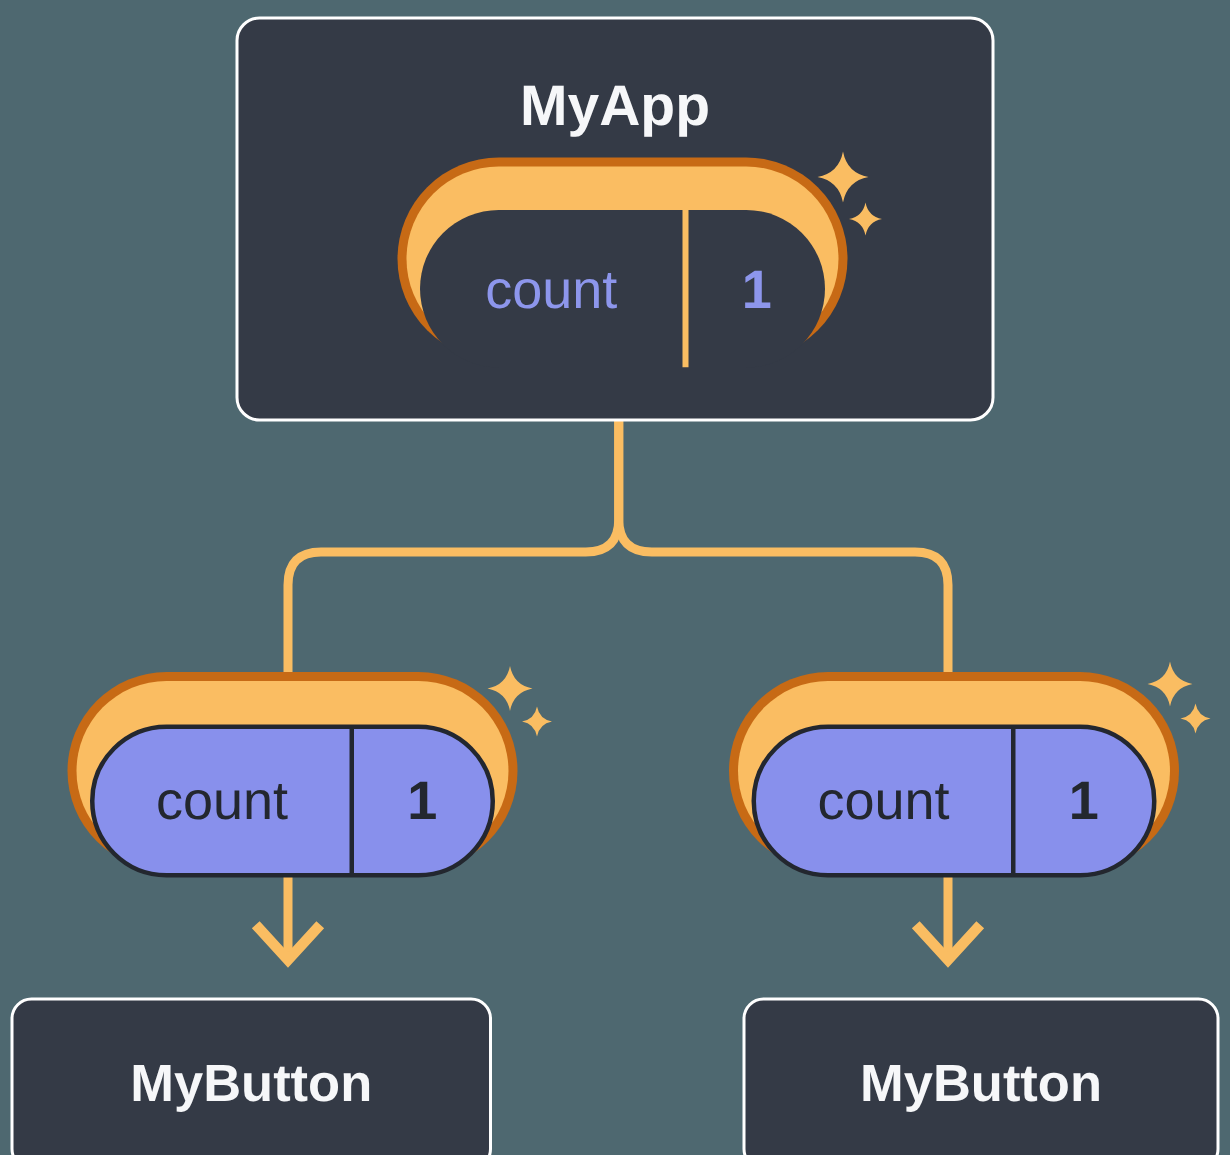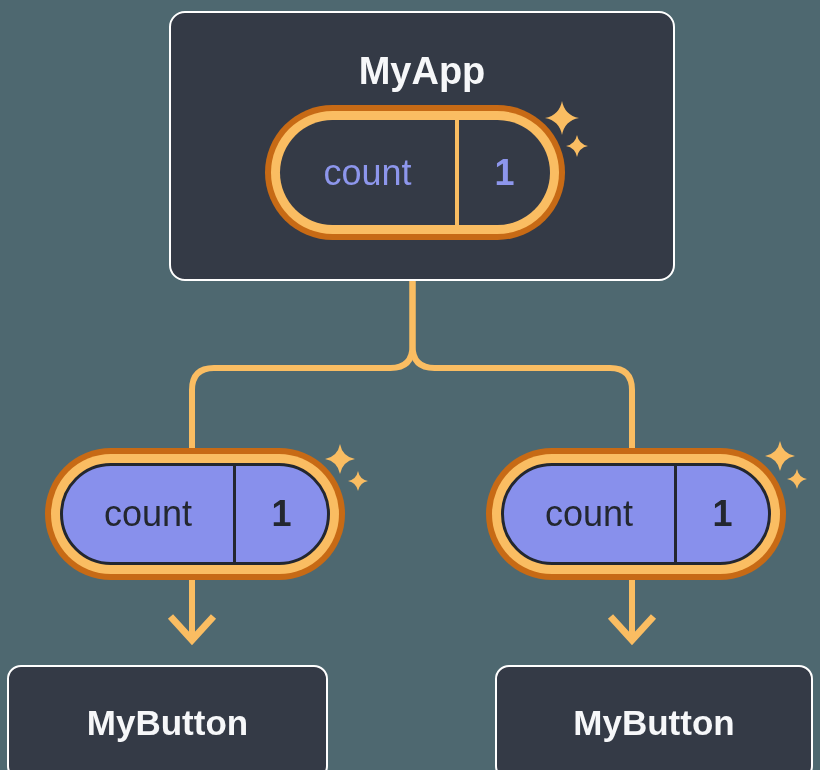--- a/index.html
+++ b/index.html
@@ -12,21 +12,21 @@
   }
   .connectors { position:absolute; inset:0; z-index:0; }
 
   .card {
     position:absolute;
     background:#343a46;
     border:2px solid #ffffff;
     box-sizing:border-box;
     z-index:1;
   }
-  .card.myapp { left:157px; top:11px; width:506px; height:270px; border-radius:16px;margin-left:12px; }
+  .card.myapp { left:157px; top:11px; width:506px; height:270px; border-radius:16px; }
   .card.btn { top:648px; height:115px; border-radius:14px; display:flex; align-items:center; justify-content:center;margin-top:17px; }
   .card.btn-left  { left:7px;   width:321px; }
   .card.btn-right { left:495px; width:318px; }
 
   .card-title {
     position:absolute; left:0; right:0; top:37px;
     text-align:center;
     font-size:38px; font-weight:600; color:#f6f7f9;
   }
   .btn-label { font-size:35px; font-weight:600; color:#f6f7f9; }
@@ -50,20 +50,21 @@
     width:100%; height:100%;
     box-sizing:border-box;
   }
   .pill-core {
     border-radius:999px;
     width:100%; height:100%;
     box-sizing:border-box;
     display:flex; align-items:stretch;
     overflow:hidden;
     font-size:36px;
+    margin-top:20px;
   }
   .pill-core.dark  { background:#343a46; color:#8d96ec; }
   .pill-core.light { background:#8890ec; color:#23272f; border:3px solid #23272f; }
 
   .pill-key {
     display:flex; align-items:center; justify-content:center;
     font-weight:500;
   }
   .pill-top   .pill-key { width:175px; }
   .pill-child .pill-key { width:170px; }

